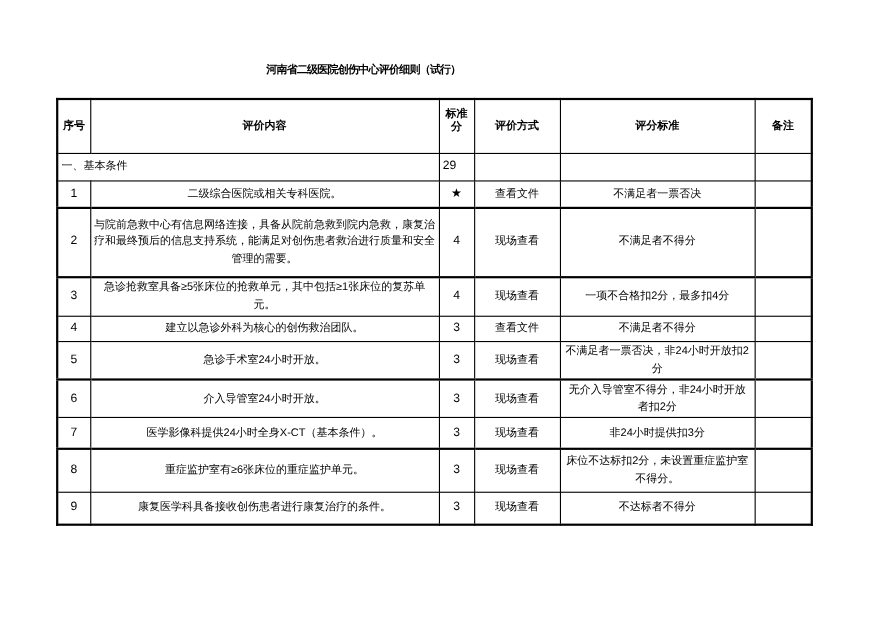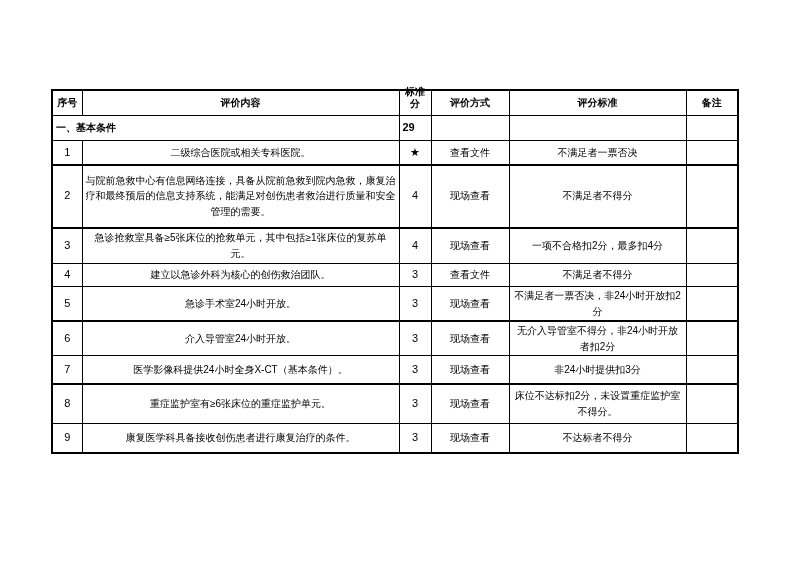--- a/index.html
+++ b/index.html
@@ -39,31 +39,31 @@
     font-size: 10px;
     line-height: 1.55;
     padding: 1px 3px;
     vertical-align: middle;
     overflow: visible;
     word-break: break-all;
   }
   .eval-table thead th {
     font-weight: bold;
     text-align: center;
-    padding: 0 1px;
+    padding: 12px 1px;
     height: 24px;
   }
   .score-head {
     width: 24px;
     margin: -10px auto 0 auto;
     line-height: 1.25;
     background: transparent;
   }
   tr.section-row td {
-    font-weight: bold;
+    font-weight: normal;
     height: 22px;
     margin-left: 19px;
   }
   td.section-label {
     text-align: left;
     padding-left: 3px;
   }
   td.c-no, td.c-score {
     text-align: center;
     font-size: 11px;
@@ -77,20 +77,21 @@
   }
   tr.thick-top td {
     border-top: 2px solid #000000;
   }
 </style>
 </head>
 <body>
 
 <div class="page">
 
+  <div class="doc-title">河南省二级医院创伤中心评价细则（试行）</div>
 
   <table class="eval-table">
     <colgroup>
       <col style="width:30px">
       <col style="width:317px">
       <col style="width:32px">
       <col style="width:78px">
       <col style="width:177px">
       <col style="width:52px">
     </colgroup>

